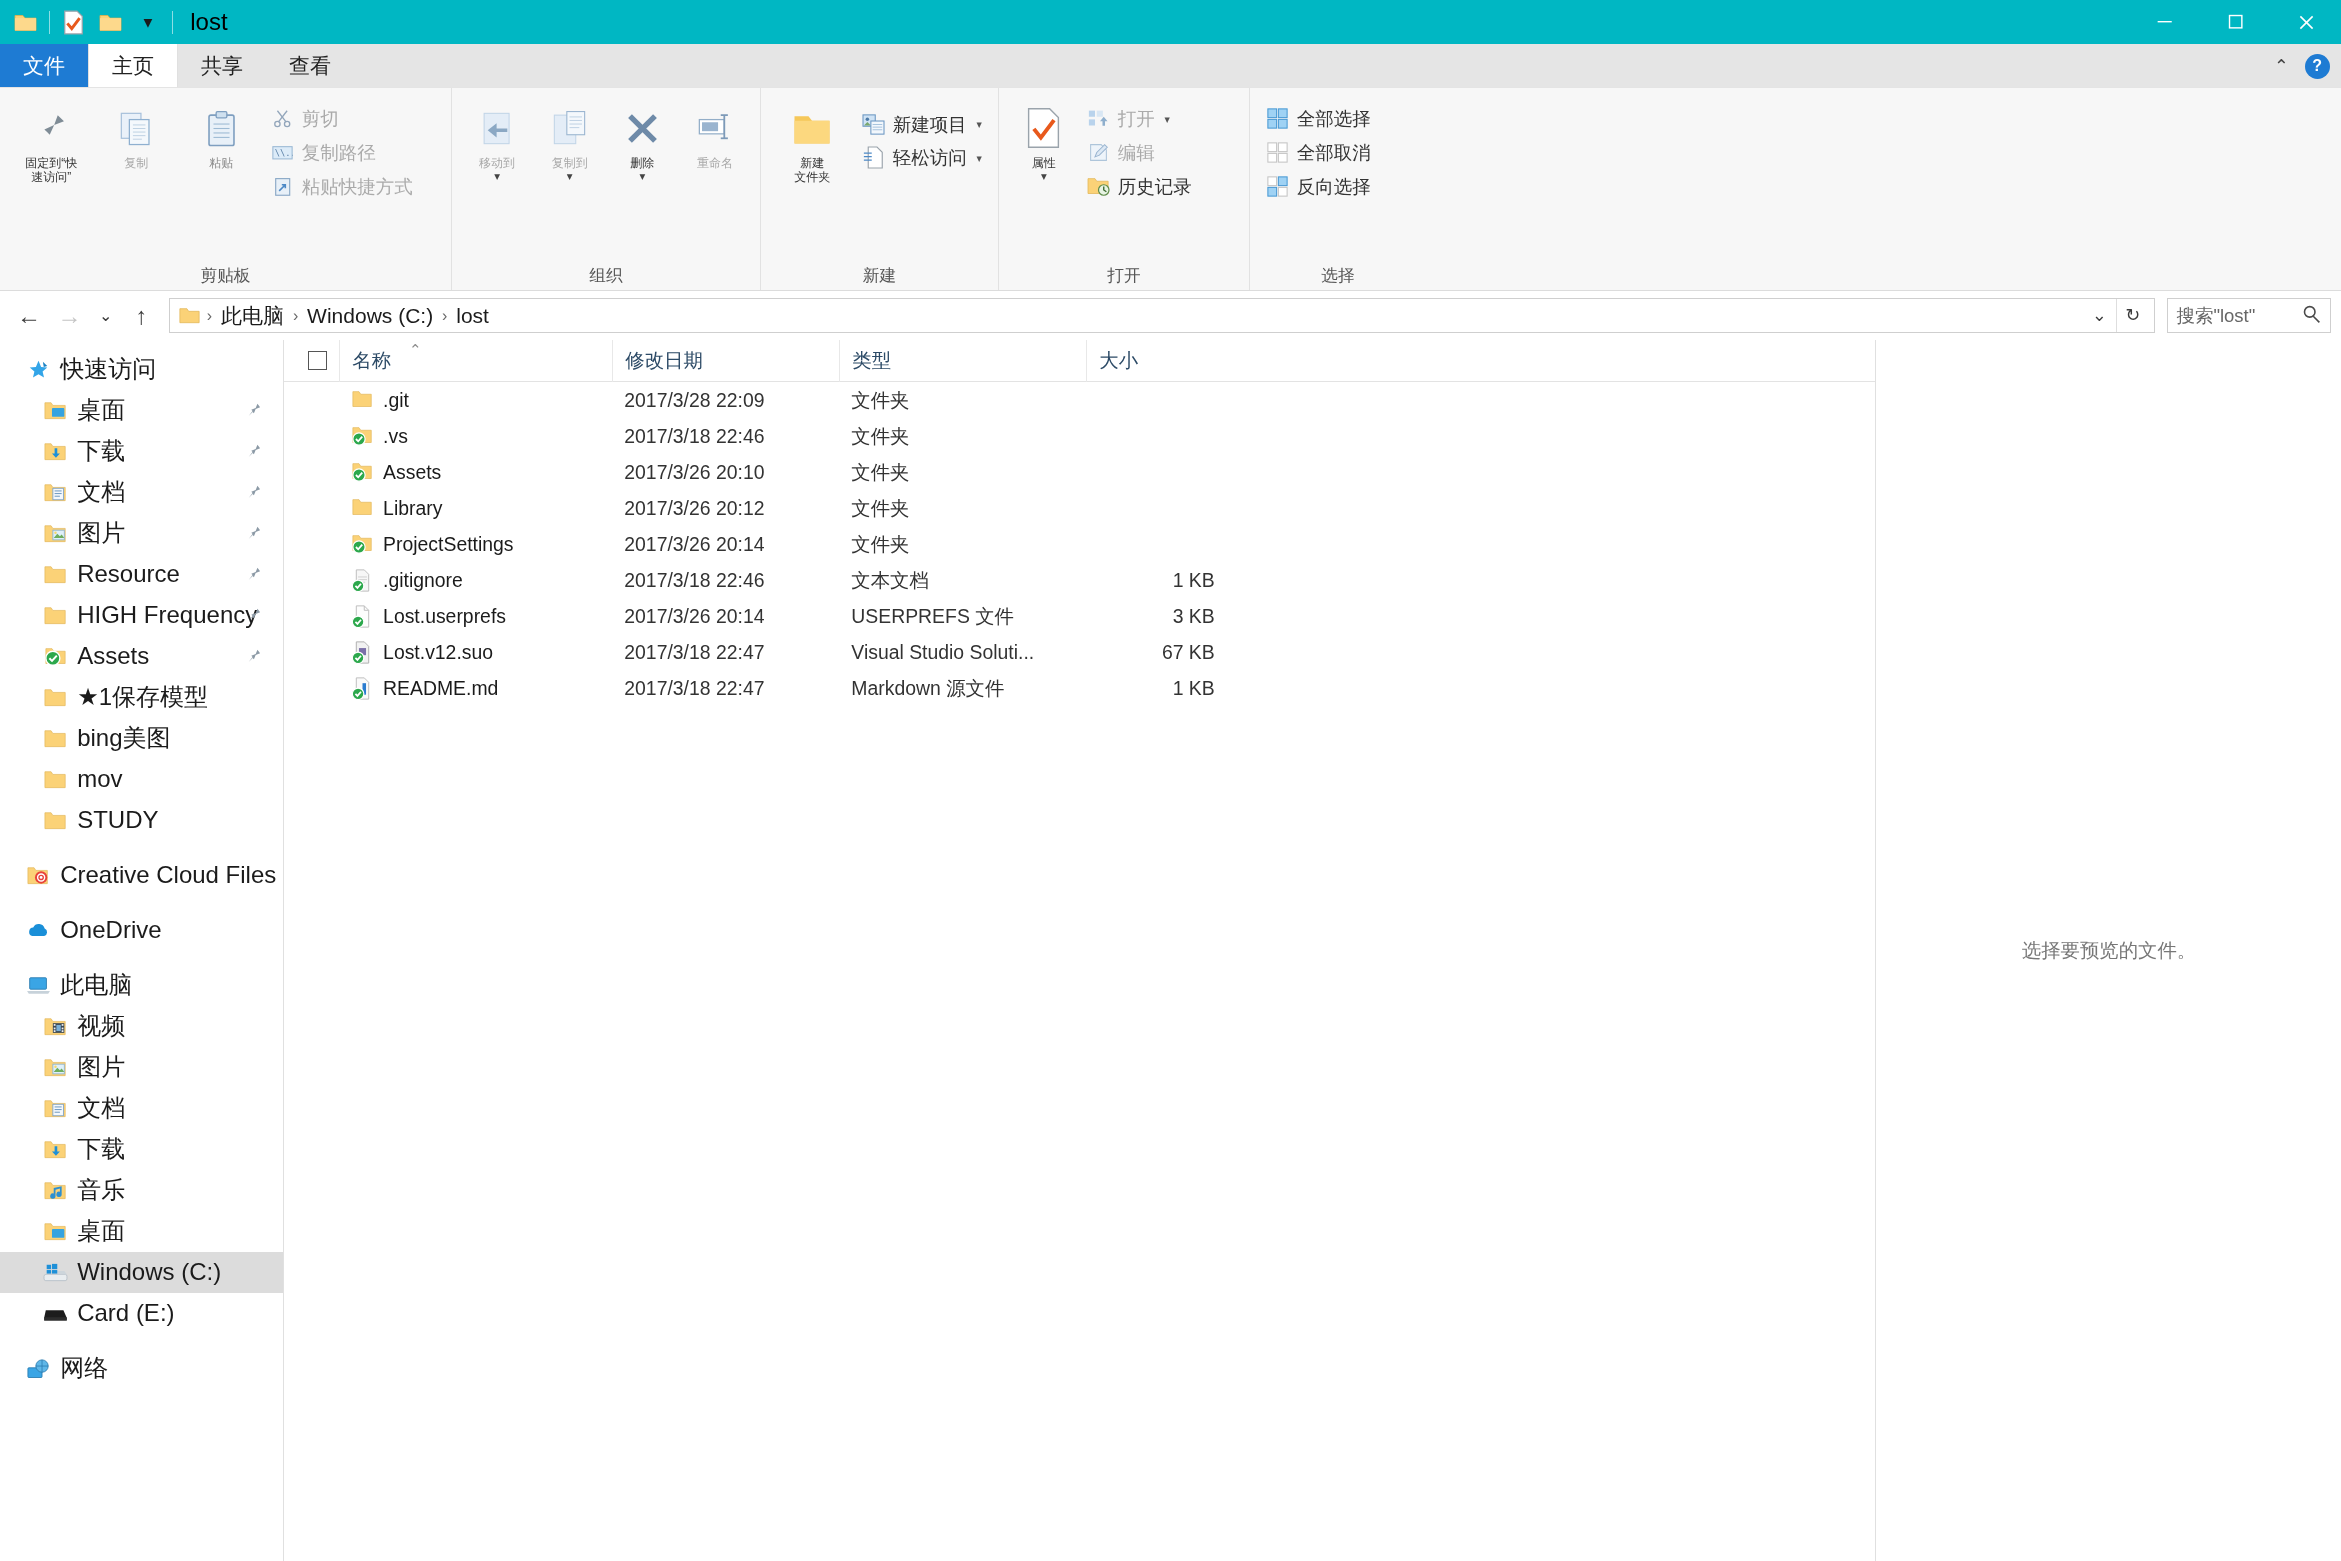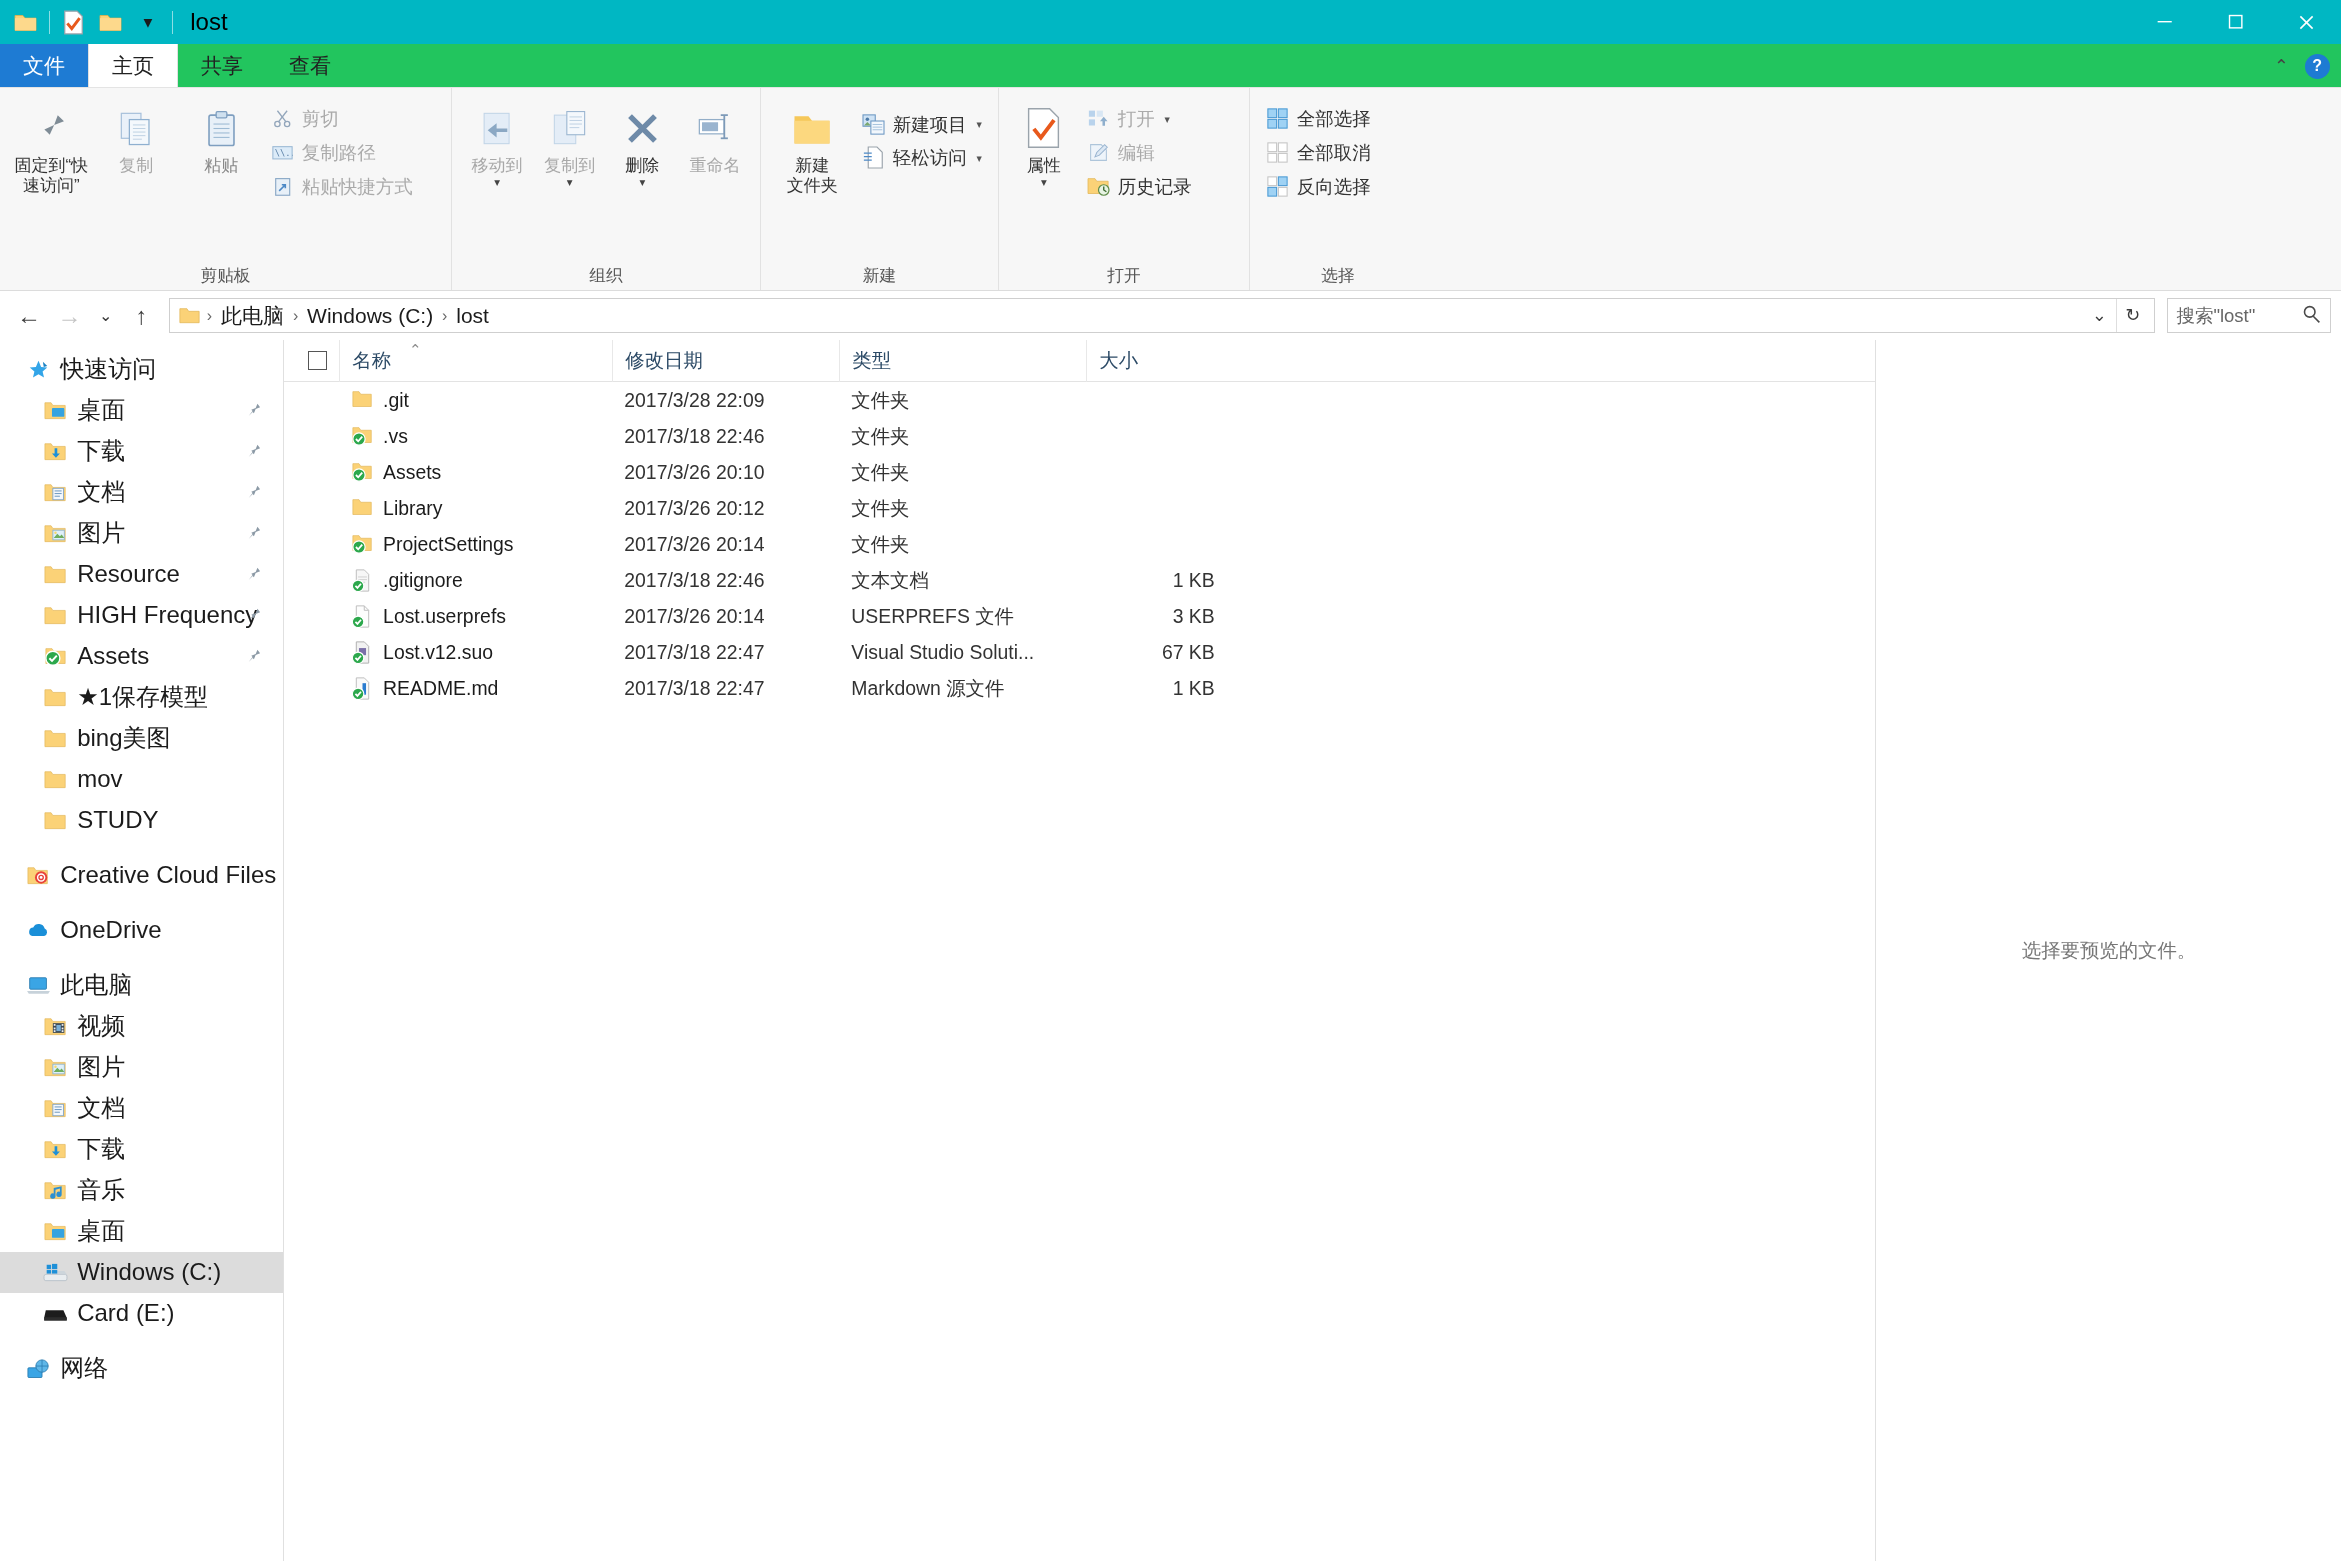--- a/index.html
+++ b/index.html
@@ -33,21 +33,21 @@
   }
   .winbtns { position: absolute; right: 0; top: 0; display: flex; }
   .winbtn {
     width: 71px; height: 44px;
     display: flex; align-items: center; justify-content: center;
     color: #fff;
   }
 
   
   .tabbar {
-    height: 44px; background: #22c55e;
+    height: 44px; background: #e5e5e5;
     display: flex; align-items: stretch;
     position: relative;
     border-bottom: 0.9px solid #e4e4e4;
   }
   .tab {
     display: flex; align-items: center;
     padding: 0 23px; font-size: 21px; color: #222;
     cursor: default;
   }
   .tab.file { background: #1e7bd3; color: #fff; font-size: 21px; }
@@ -84,21 +84,21 @@
     padding-bottom: 5.3px; height: 26.4px;
   }
 
   .bigbtn {
     width: 85px;
     display: flex; flex-direction: column; align-items: center;
     padding: 5.3px 1.8px; cursor: default;
   }
   .bigbtn .ico { height: 49px; display:flex; align-items:center; justify-content:center; }
   .bigbtn .lbl {
-    font-size: 17px; color: #333; text-align: center; line-height: 1.18;
+    font-size: 12px; color: #333; text-align: center; line-height: 1.18;
     margin-top: 3.5px;
   }
   .bigbtn.dim .lbl { color: #a8a8a8; }
   .bigbtn .caret { font-size: 11.5px; color: #444; line-height: 1; margin-top: 0.9px; }
 
   .smallcol { display: flex; flex-direction: column; justify-content: flex-start; padding-top: 3.5px; }
   .smallbtn {
     display: flex; align-items: center; gap: 8px;
     padding: 4.4px 7px; font-size: 18.5px; color: #333;
     white-space: nowrap; cursor: default; min-height: 32px;

